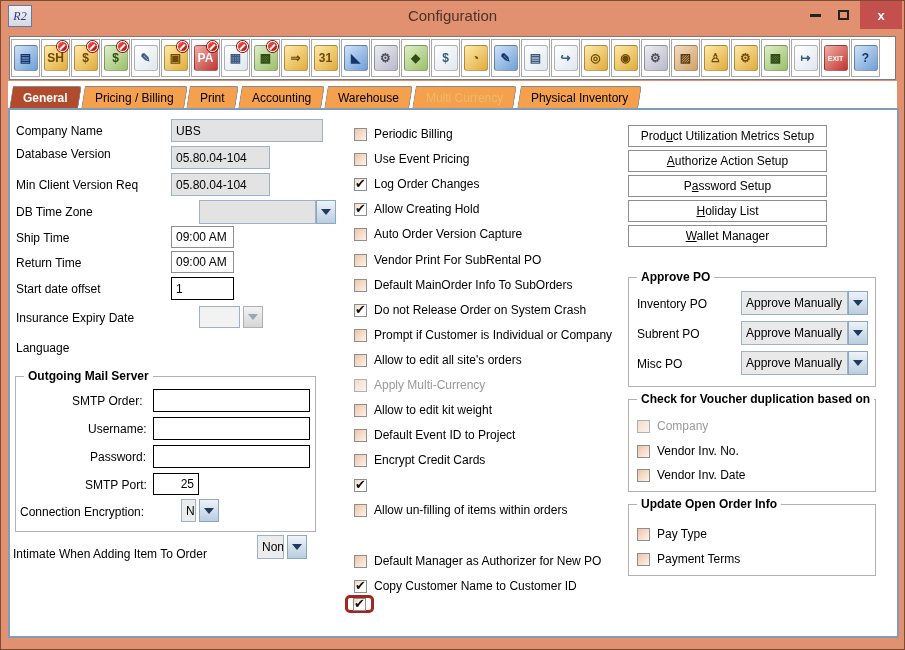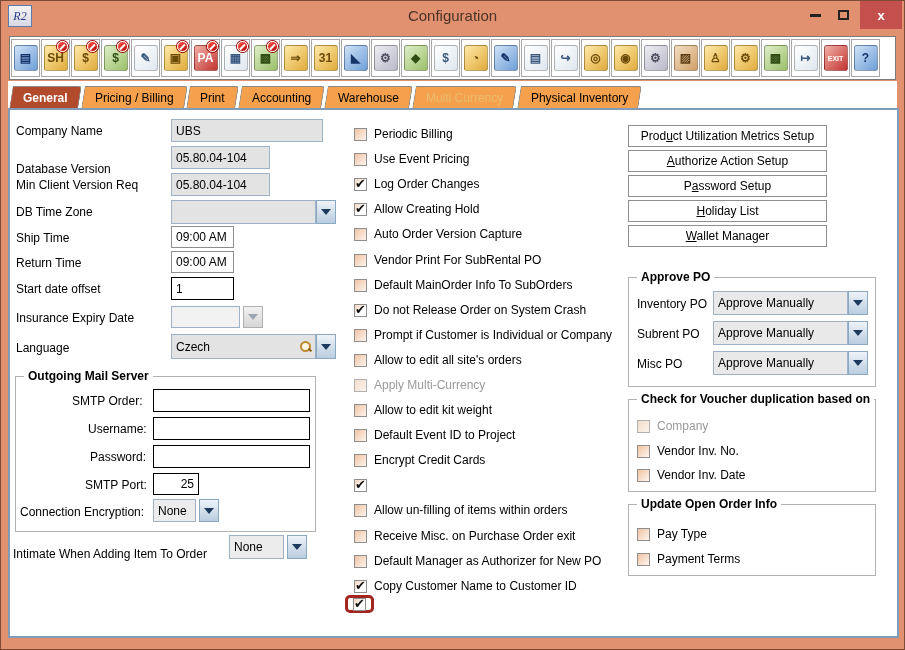--- a/index.html
+++ b/index.html
@@ -64,21 +64,21 @@
 
   .flabel { position:absolute; white-space:nowrap; }
   .finput { position:absolute; display:flex; align-items:center; padding:0 4px;
             white-space:nowrap; overflow:hidden; }
   .ro     { background:#e3e3e3; border:1px solid #9db2c6; }
   .wt     { background:#fff; border:1px solid #8e8e8e; }
   .bk     { background:#fff; border:1px solid #000; }
 
   .dd { position:absolute; display:flex; }
   .dd-field { flex:1; background:#e3e3e3; border:1px solid #9db2c6; display:flex;
-              align-items:center; padding:0 4px; white-space:nowrap; overflow:hidden; }
+              align-items:center; padding:0 4px; white-space:nowrap; overflow:hidden;margin-left:28px; }
   .dd-btn { width:20px; background:linear-gradient(#eef3f8,#b9cde0); border:1px solid #8aa8c0;
             display:flex; align-items:center; justify-content:center; }
   .dd-btn .tri { width:0; height:0; border-left:5px solid transparent;
                  border-right:5px solid transparent; border-top:6px solid #1f3a5f; }
   .dd-btn.off .tri { border-top-color:#9aa6b4; }
   .gapped .dd-field { margin-right:3px; }
 
   .search-glyph { position:relative; width:11px; height:11px; margin-left:auto; }
   .search-glyph::before { content:""; position:absolute; left:0; top:0; width:7px; height:7px;
             border:2px solid #c08a30; border-radius:50%; background:#fdf6e0; }
@@ -249,21 +249,21 @@
           <span>Physical Inventory</span>
         </div>
     </div>
   </div>
 
   <div class="panel">
 
     <div class="flabel" style="left:6px;top:14px">Company Name</div>
     <div class="finput ro" style="left:161px;top:9px;width:152px;height:23px">UBS</div>
 
-    <div class="flabel" style="left:6px;top:52px">Database Version</div>
+    <div class="flabel" style="left:6px;top:37px">Database Version</div>
     <div class="finput ro" style="left:161px;top:36px;width:99px;height:23px">05.80.04-104</div>
 
     <div class="flabel" style="left:6px;top:68px">Min Client Version Req</div>
     <div class="finput ro" style="left:161px;top:63px;width:99px;height:23px">05.80.04-104</div>
 
     <div class="flabel" style="left:6px;top:95px">DB Time Zone</div>
     <div class="dd" style="left:161px;top:90px;width:165px;height:24px">
       <div class="dd-field"></div>
       <div class="dd-btn">
           <span class="tri"></span>
@@ -281,29 +281,20 @@
 
     <div class="flabel" style="left:6px;top:201px">Insurance Expiry Date</div>
     <div class="dd gapped" style="left:161px;top:196px;width:92px;height:22px">
       <div class="dd-field" style="background:#f2f2f2"></div>
       <div class="dd-btn off" style="background:linear-gradient(#f2f2f2,#d6d6d6);border-color:#b0b0b0">
           <span class="tri"></span>
         </div>
     </div>
 
     <div class="flabel" style="left:6px;top:231px">Language</div>
-    <div class="dd" style="left:161px;top:224px;width:165px;height:25px">
-      <div class="dd-field">
-        <span>Czech</span>
-        <span class="search-glyph"></span>
-      </div>
-      <div class="dd-btn">
-          <span class="tri"></span>
-        </div>
-    </div>
 
     <div class="gbox" style="left:5px;top:266px;width:301px;height:156px">
       <span class="gbox-title">Outgoing Mail Server</span>
     </div>
     <div class="flabel" style="left:62px;top:284px">SMTP Order:</div>
     <div class="finput bk" style="left:143px;top:279px;width:157px;height:23px"></div>
     <div class="flabel" style="left:78px;top:312px">Username:</div>
     <div class="finput bk" style="left:143px;top:307px;width:157px;height:23px"></div>
     <div class="flabel" style="left:80px;top:340px">Password:</div>
     <div class="finput bk" style="left:143px;top:335px;width:157px;height:23px"></div>
@@ -381,24 +372,20 @@
       <div class="cbrow" style="top:341px">
           <span class="cb"></span>
           <span class="cbl">Encrypt Credit Cards</span>
         </div>
       <div class="cbrow" style="top:366px">
           <span class="cb checked"></span>
         </div>
       <div class="cbrow" style="top:391px">
           <span class="cb"></span>
           <span class="cbl">Allow un-filling of items within orders</span>
-        </div>
-      <div class="cbrow" style="top:417px">
-          <span class="cb"></span>
-          <span class="cbl">Receive Misc. on Purchase Order exit</span>
         </div>
       <div class="cbrow" style="top:442px">
           <span class="cb"></span>
           <span class="cbl">Default Manager as Authorizer for New PO</span>
         </div>
       <div class="cbrow" style="top:467px">
           <span class="cb checked"></span>
           <span class="cbl">Copy Customer Name to Customer ID</span>
         </div>
       <div class="cbrow hl" style="top:492px">

